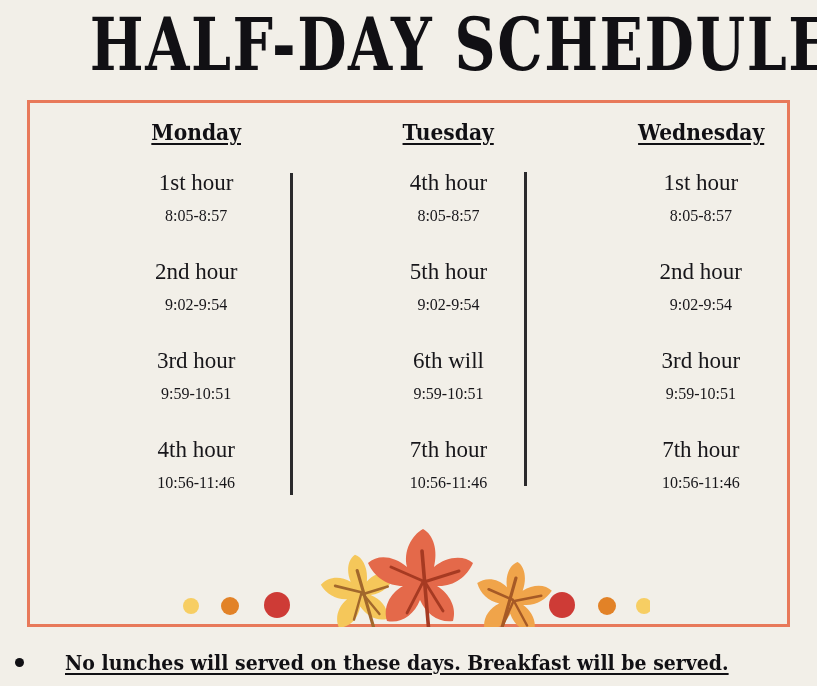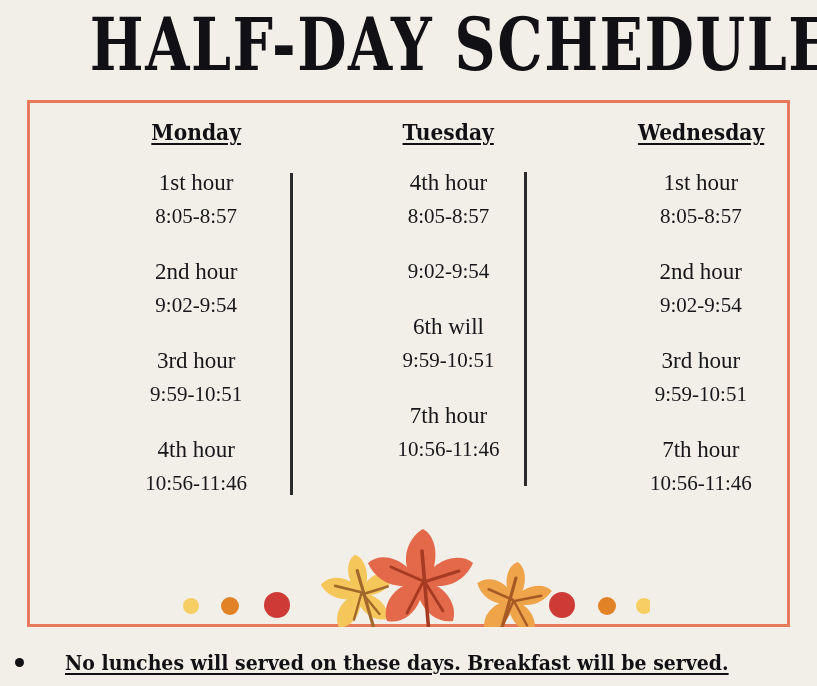--- a/index.html
+++ b/index.html
@@ -78,21 +78,21 @@
     margin-bottom: 23px;
   }
   .slot-name {
     font-family: "Liberation Serif", serif;
     font-size: 23px;
     line-height: 34px;
     color: #17161a;
   }
   .slot-time {
     font-family: "Liberation Serif", serif;
-    font-size: 21px;
+    font-size: 16px;
     line-height: 32px;
     color: #17161a;
   }
 
   
   .divider {
     position: absolute;
     width: 3px;
     background: #2b2a2c;
   }
@@ -173,20 +173,21 @@
   </div>
 
   <div class="day-column">
     <div class="day-header">Tuesday</div>
     <div class="slots">
       <div class="slot">
         <div class="slot-name">4th hour</div>
         <div class="slot-time">8:05-8:57</div>
       </div>
       <div class="slot">
+        <div class="slot-name">5th hour</div>
         <div class="slot-time">9:02-9:54</div>
       </div>
       <div class="slot">
         <div class="slot-name">6th will</div>
         <div class="slot-time">9:59-10:51</div>
       </div>
       <div class="slot">
         <div class="slot-name">7th hour</div>
         <div class="slot-time">10:56-11:46</div>
       </div>

